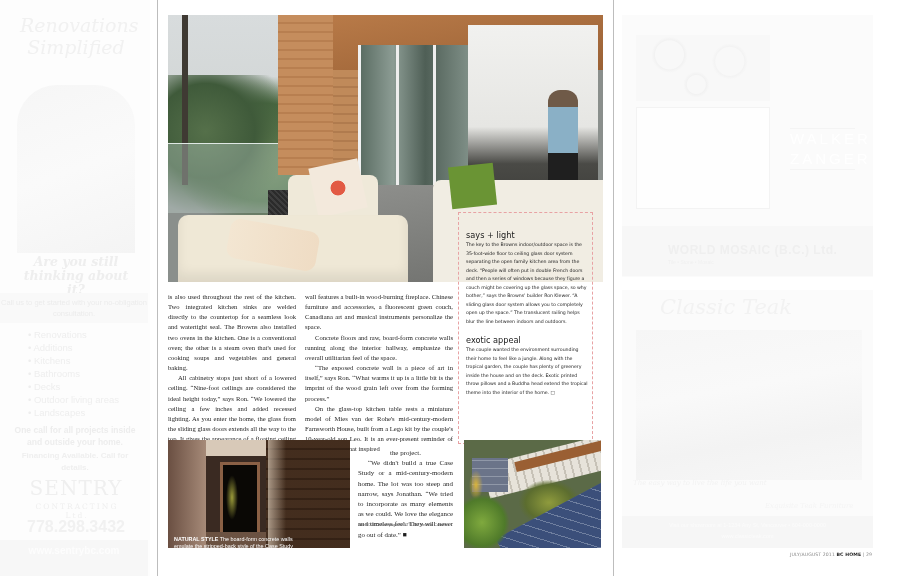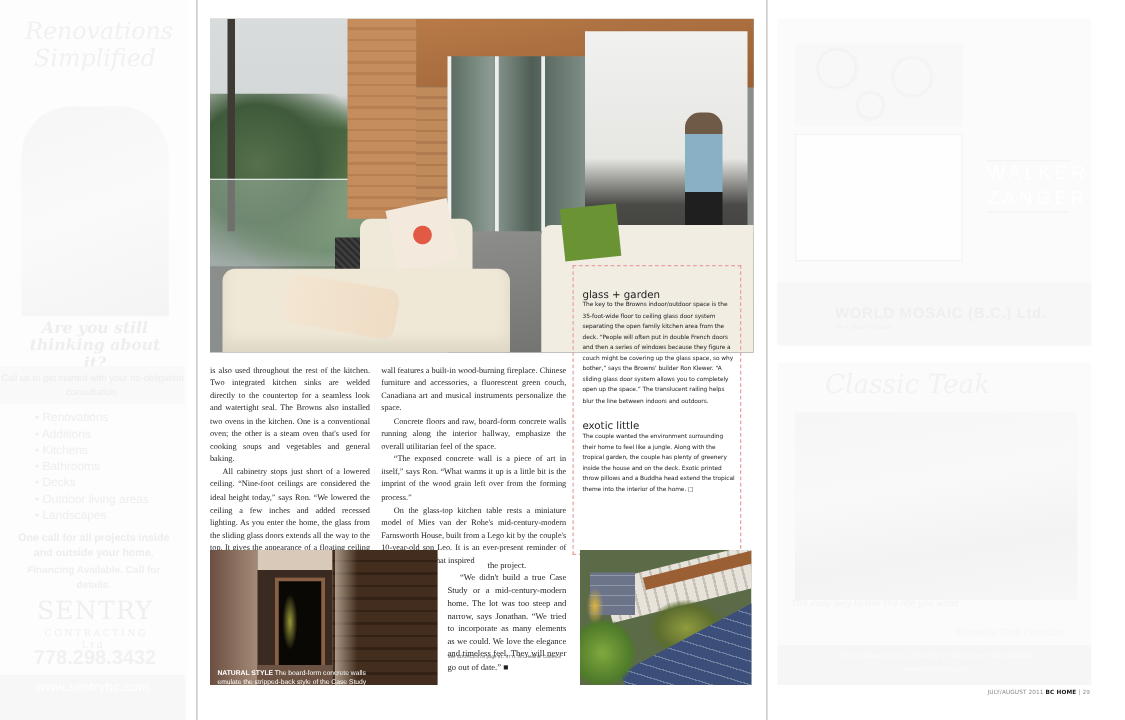--- a/index.html
+++ b/index.html
@@ -174,23 +174,23 @@
   <div class="hp-door"></div>
   <div class="hp-plant"></div>
   <div class="hp-floor"></div>
   <div class="hp-wall"></div>
   <div class="hp-light"></div>
 </div>
 <div class="hall-caption"><b>NATURAL STYLE</b><span> The board-form concrete walls emulate the stripped-back style of the Case Study Homes.</span></div>
 
 <div class="sidebar"></div>
 <div class="sb-content">
-  <div class="sb-head">glass + garden</div>
+  <div class="sb-head">says + light</div>
   <div class="sb-body">The key to the Browns indoor/outdoor space is the 35-foot-wide floor to ceiling glass door system separating the open family kitchen area from the deck. “People will often put in double French doors and then a series of windows because they figure a couch might be covering up the glass space, so why bother,” says the Browns' builder Ron Klewer. “A sliding glass door system allows you to completely open up the space.” The translucent railing helps blur the line between indoors and outdoors.</div>
-  <div class="sb-head">exotic little</div>
+  <div class="sb-head">exotic appeal</div>
   <div class="sb-body">The couple wanted the environment surrounding their home to feel like a jungle. Along with the tropical garden, the couple has plenty of greenery inside the house and on the deck. Exotic printed throw pillows and a Buddha head extend the tropical theme into the interior of the home. □</div>
 </div>
 
 <div class="garden-photo" title="Overhead view of tropical garden, stairs and blue pavers">
   <div class="gp-stair"></div>
   <div class="gp-planter"></div>
   <div class="gp-tilepatch"></div>
   <div class="gp-yellow"></div>
   <div class="gp-shrub"></div>
   <div class="gp-pavers"></div>

